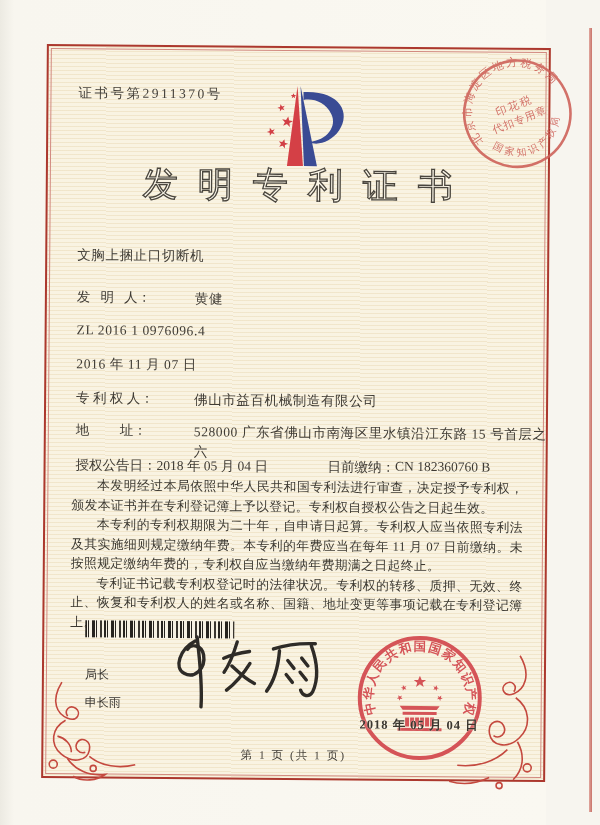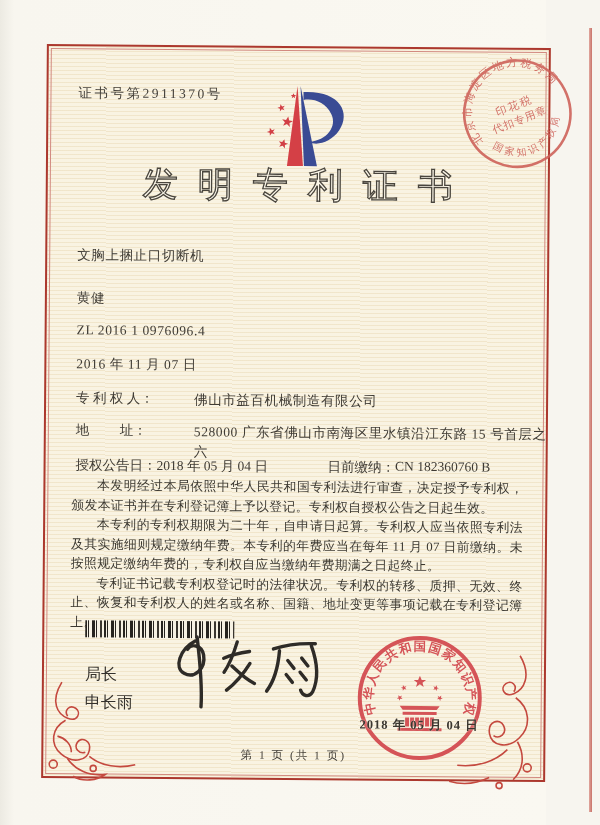--- a/index.html
+++ b/index.html
@@ -58,21 +58,21 @@
   .barcode{
     position:absolute;left:41px;top:574px;width:149px;height:17px;
     background:repeating-linear-gradient(90deg,
       #26231e 0 2px,#f6f1e3 2px 3px,#26231e 3px 4px,#f6f1e3 4px 7px,
       #26231e 7px 10px,#f6f1e3 10px 11px,#26231e 11px 12px,#f6f1e3 12px 15px,
       #3a362f 15px 17px,#f6f1e3 17px 19px);
   }
   .commissioner{
     position:absolute;left:41px;top:614px;
     font-family:"Liberation Sans","DejaVu Sans",sans-serif;
-    font-size:16px;color:#34312c;font-weight:500;line-height:28px;
+    font-size:12px;color:#34312c;font-weight:500;line-height:28px;
   }
   .signature{position:absolute;left:118px;top:574px;width:170px;height:95px;transform:rotate(-2deg);}
   .gov-seal{position:absolute;left:310px;top:583px;width:132px;height:132px;opacity:.92;}
   .seal-date{
     position:absolute;left:316px;top:668px;width:130px;
     font-size:12.5px;font-weight:bold;color:#3a362f;letter-spacing:1px;
     text-shadow:0 0 2px rgba(249,243,226,.9);z-index:5;
   }
   .flourish{position:absolute;}
   .flourish.fl-left{left:-12px;top:628px;width:112px;height:118px;}
@@ -125,20 +125,21 @@
       <text x="58" y="53" text-anchor="middle" font-size="11" fill="#cd5f57" letter-spacing="2">印花税</text>
       <text x="58" y="68" text-anchor="middle" font-size="10.5" fill="#cd5f57" letter-spacing="1">代扣专用章</text>
     </svg>
 
     <div class="title">发明专利证书</div>
 
     <div class="row" style="top:199px">
       <span class="val">文胸上捆止口切断机</span>
     </div>
     <div class="row" style="top:242px">
+      <span class="lbl">发   明   人：</span>
       <span class="val">黄健</span>
     </div>
     <div class="row" style="top:274px">
       <span class="val">ZL 2016 1 0976096.4</span>
     </div>
     <div class="row" style="top:308px">
       <span class="val">2016 年 11 月 07 日</span>
     </div>
     <div class="row" style="top:343px">
       <span class="lbl">专 利 权 人：</span>

